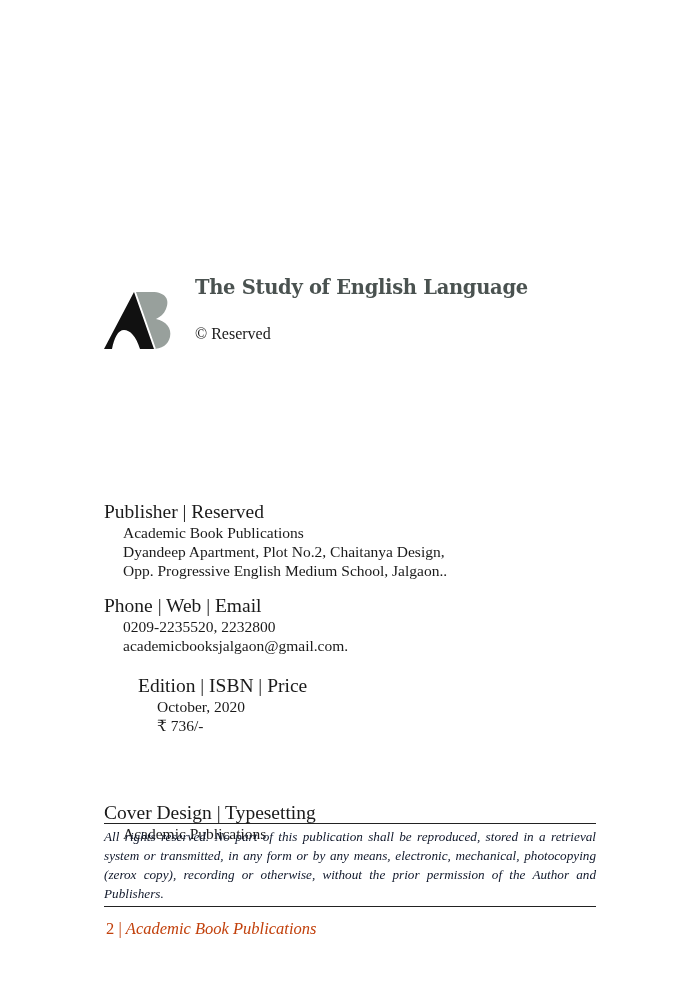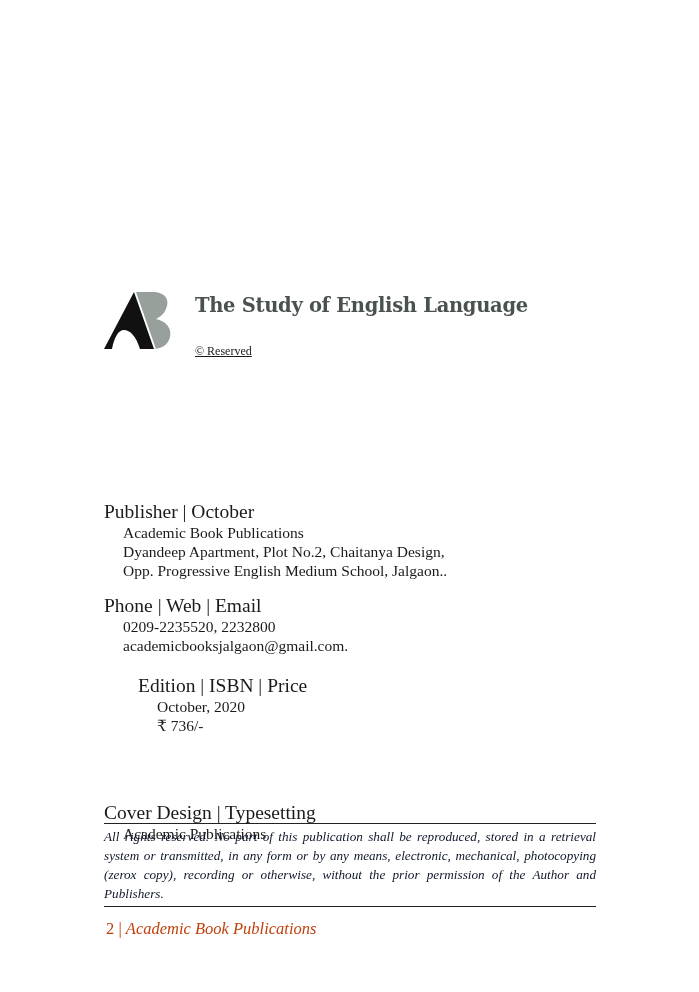--- a/index.html
+++ b/index.html
@@ -1,21 +1,21 @@
 <!DOCTYPE html>
 <html><head>
   <meta charset="utf-8">
   <style>
     html, body { margin: 0; padding: 0; background: #ffffff; }
     body { width: 699px; height: 992px; position: relative; overflow: hidden;
            font-family: "Liberation Serif", "DejaVu Serif", serif; color: #1a1a1a; }
     .logo { position: absolute; left: 104px; top: 292px; width: 68px; height: 57px; }
-    .title { position: absolute; left: 195px; top: 294px; font-size: 19.5px; font-weight: bold;
+    .title { position: absolute; left: 195px; top: 276px; font-size: 19.5px; font-weight: bold;
              color: #4a5250; font-family: "DejaVu Serif", serif; letter-spacing: -0.3px; }
-    .reserved { position: absolute; left: 195px; top: 344px; font-size: 12px; color: #1a1a1a; text-decoration: underline; }
+    .reserved { position: absolute; left: 195px; top: 325px; font-size: 16px; color: #1a1a1a; }
     .section { position: absolute; left: 104px; }
     .sec-head { font-size: 19.5px; line-height: 22px; color: #1a1a1a; }
     .sec-line { font-size: 15.5px; line-height: 19px; padding-left: 19px; color: #1a1a1a; }
     .rule { position: absolute; left: 104px; width: 492px; height: 1px; background: #222; }
     .disclaimer { position: absolute; left: 104px; top: 827px; width: 492px; font-size: 13.2px;
                   line-height: 19px; font-style: italic; text-align: justify; color: #0f172a; }
     .footer { position: absolute; left: 106px; top: 919px; font-size: 16.5px; color: #c2410c; }
     .footer .pub { font-style: italic; }
   </style>
 </head>
@@ -23,21 +23,21 @@
 
 <svg class="logo" viewBox="0 0 68 57">
   <path d="M32 0 H48 C62 0 66 8 62 17 C60 22 56 25 52 27 C62 29 68 36 66 45 C64 53 58 57 48 57 H52 Z" fill="#98a09c"></path>
   <path d="M30 0 L50 57 H36 C32 44 26 38 20 38 C14 38 10 46 8 57 H0 Z" fill="#111111"></path>
 </svg>
 
 <div class="title">The Study of English Language</div>
 <div class="reserved">© Reserved</div>
 
 <div class="section" style="top:501px;">
-  <div class="sec-head">Publisher | October</div>
+  <div class="sec-head">Publisher | Reserved</div>
   <div class="sec-line">Academic Book Publications</div>
   <div class="sec-line">Dyandeep Apartment, Plot No.2, Chaitanya Design,</div>
   <div class="sec-line">Opp. Progressive English Medium School, Jalgaon..</div>
 </div>
 
 <div class="section" style="top:595px;">
   <div class="sec-head">Phone | Web | Email</div>
   <div class="sec-line">0209-2235520, 2232800</div>
   <div class="sec-line">academicbooksjalgaon@gmail.com.</div>
 </div>

